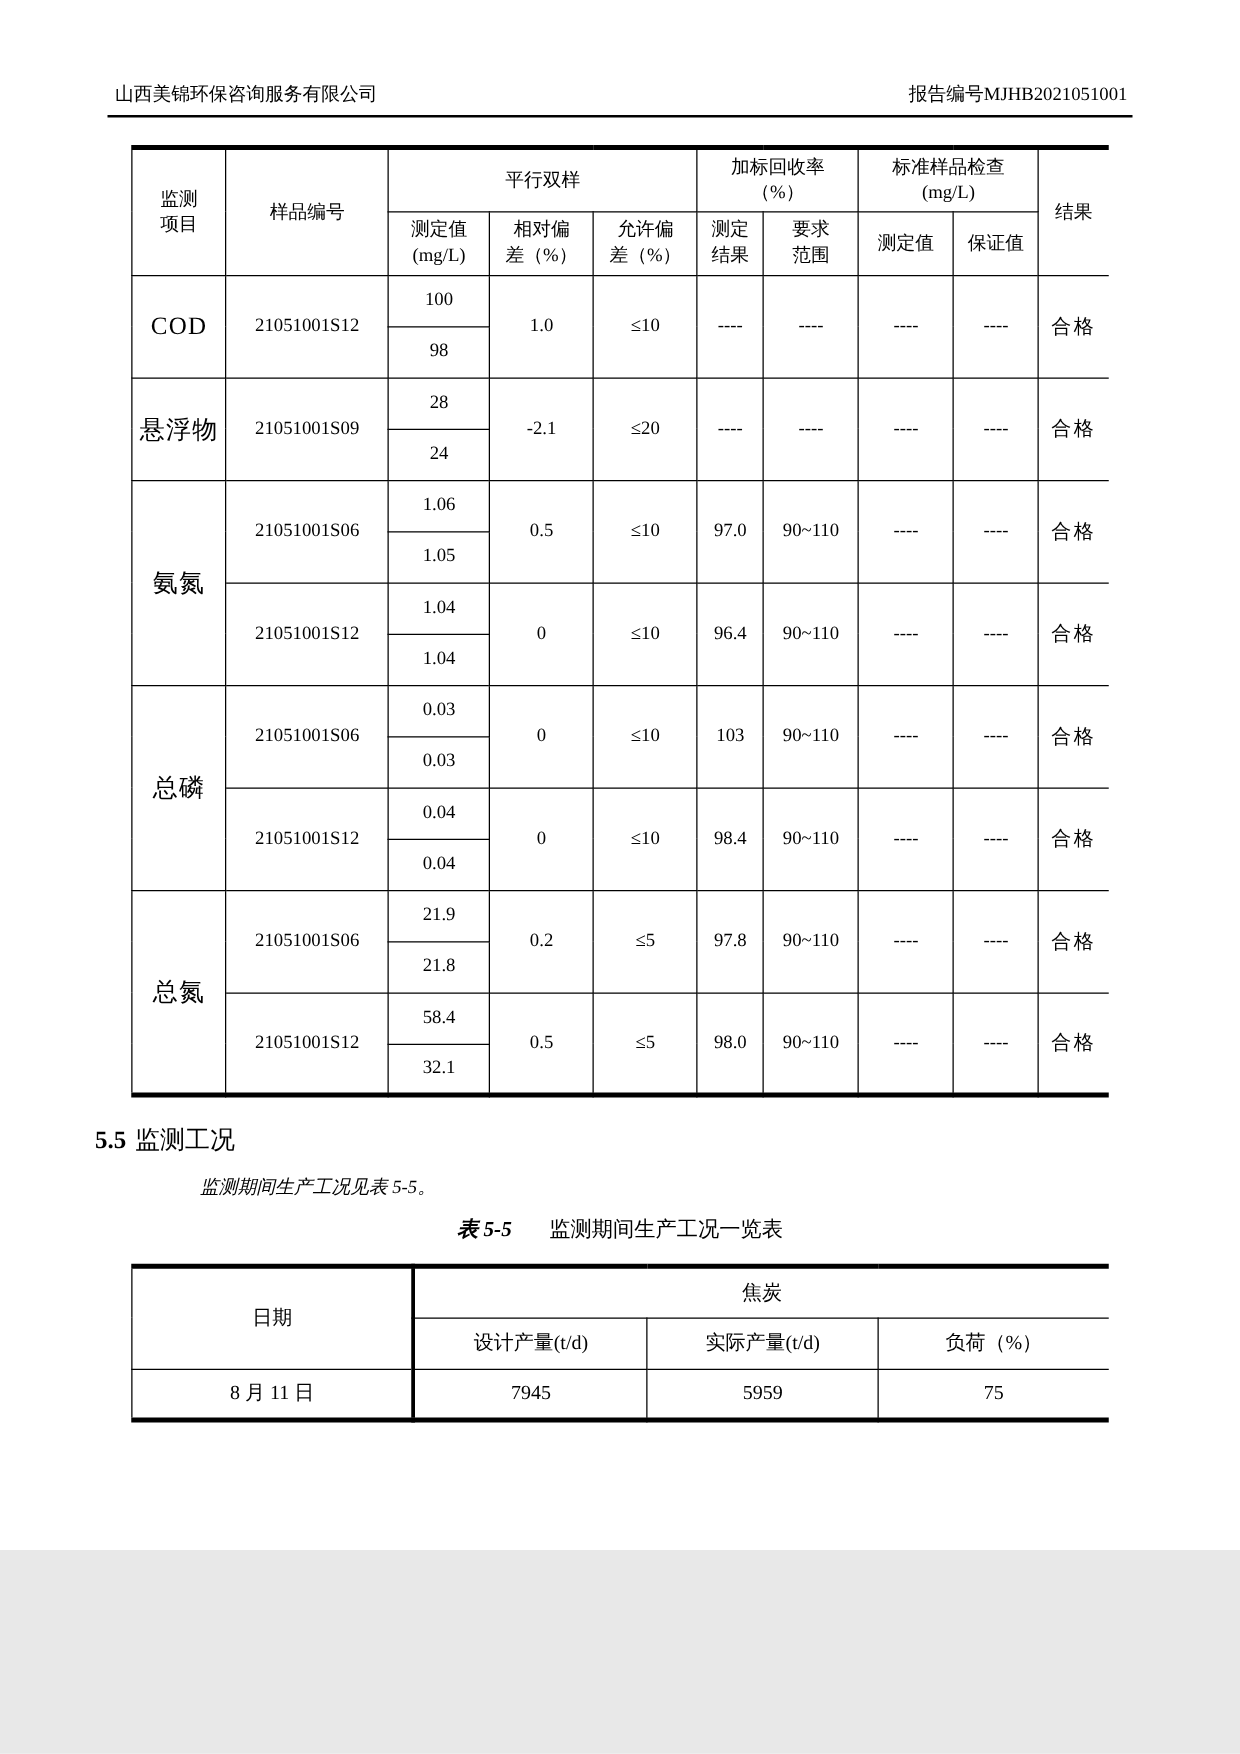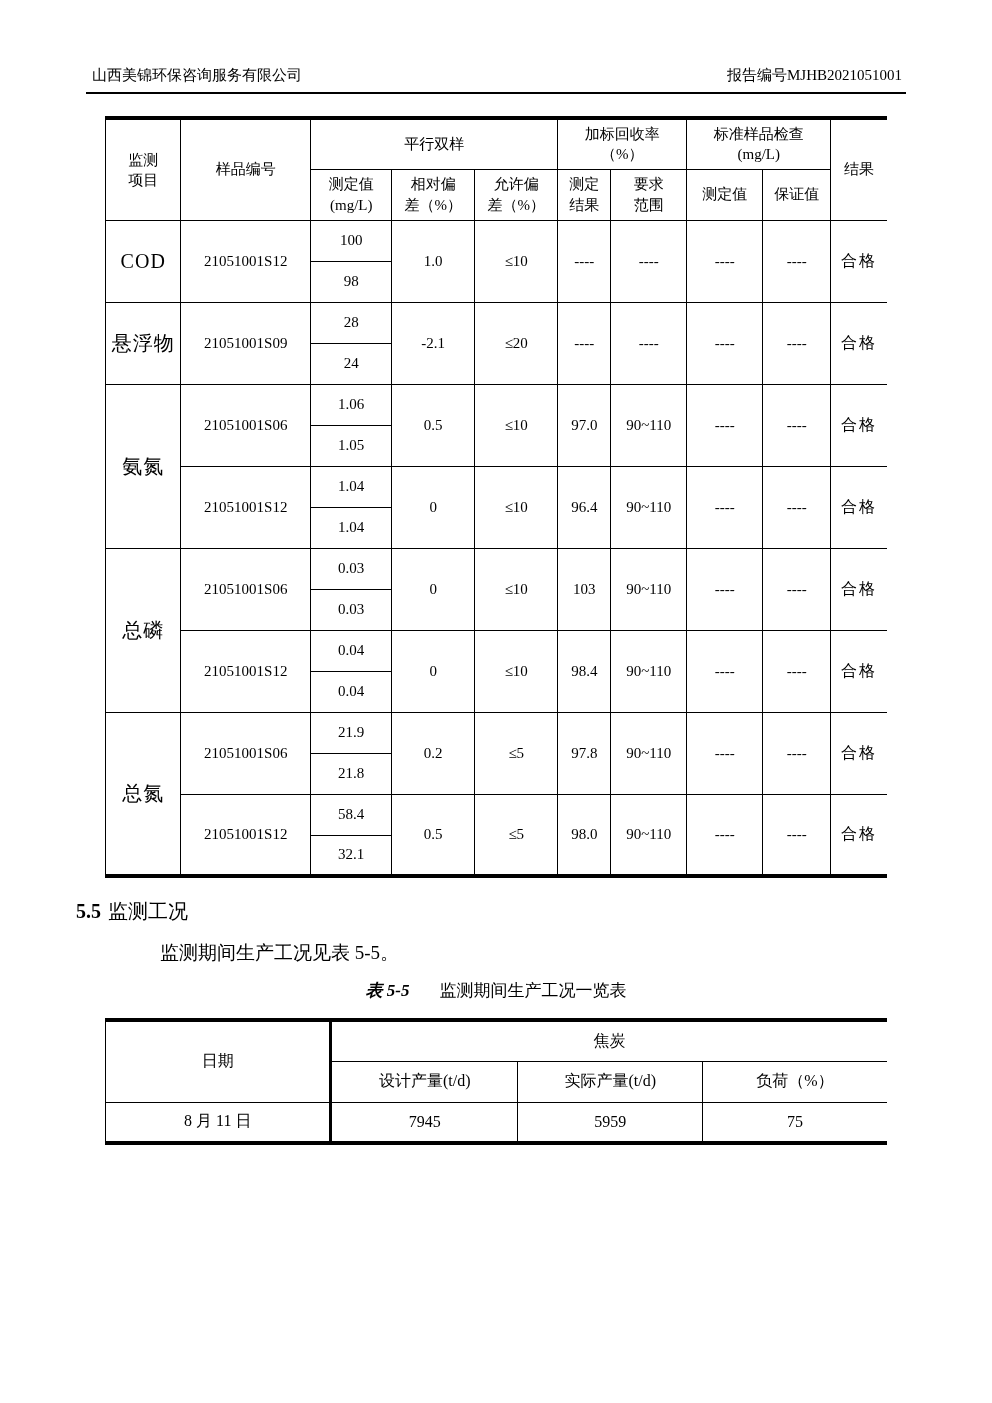--- a/index.html
+++ b/index.html
@@ -1,18 +1,18 @@
 <!DOCTYPE html>
 <html><head>
 <meta charset="utf-8">
 <style>
   html,body{margin:0;padding:0;background:#e8e8e8;}
   .page{
     position:relative;
-    width:992px;height:1403px;
+    width:992px;height:1240px;
     margin:0 auto;
     background:#ffffff;
     font-family:"Liberation Serif","DejaVu Serif",serif;
     color:#000;
     overflow:hidden;
   }
   
   .doc-header{
     margin:0 86px;
     padding:66px 4px 7px 6px;
@@ -50,22 +50,23 @@
   .qa .param{font-size:20px;letter-spacing:1px;margin-top:17px;}
   .qa .result-cell{font-size:16px;letter-spacing:2px;}
   
   .section-heading{
     margin:20px 0 0 76px;
     font-size:20px;
   }
   .section-heading .num{font-weight:bold;margin-right:7px;}
   .body-par{
     margin:15px 88px 0 88px;
-    font-size:19px;
+    font-size:15px;
     text-indent:72px;
+    font-style:italic;
   }
   .tbl-caption{
     margin-top:13px;
     text-align:center;
     font-size:17px;
   }
   .tbl-caption .cap-label{font-weight:bold;margin-right:30px;font-style:italic;}
   .prod{margin-top:16px;}
   .prod tr{height:41px;}
   .prod td,.prod th{font-size:16px;}

